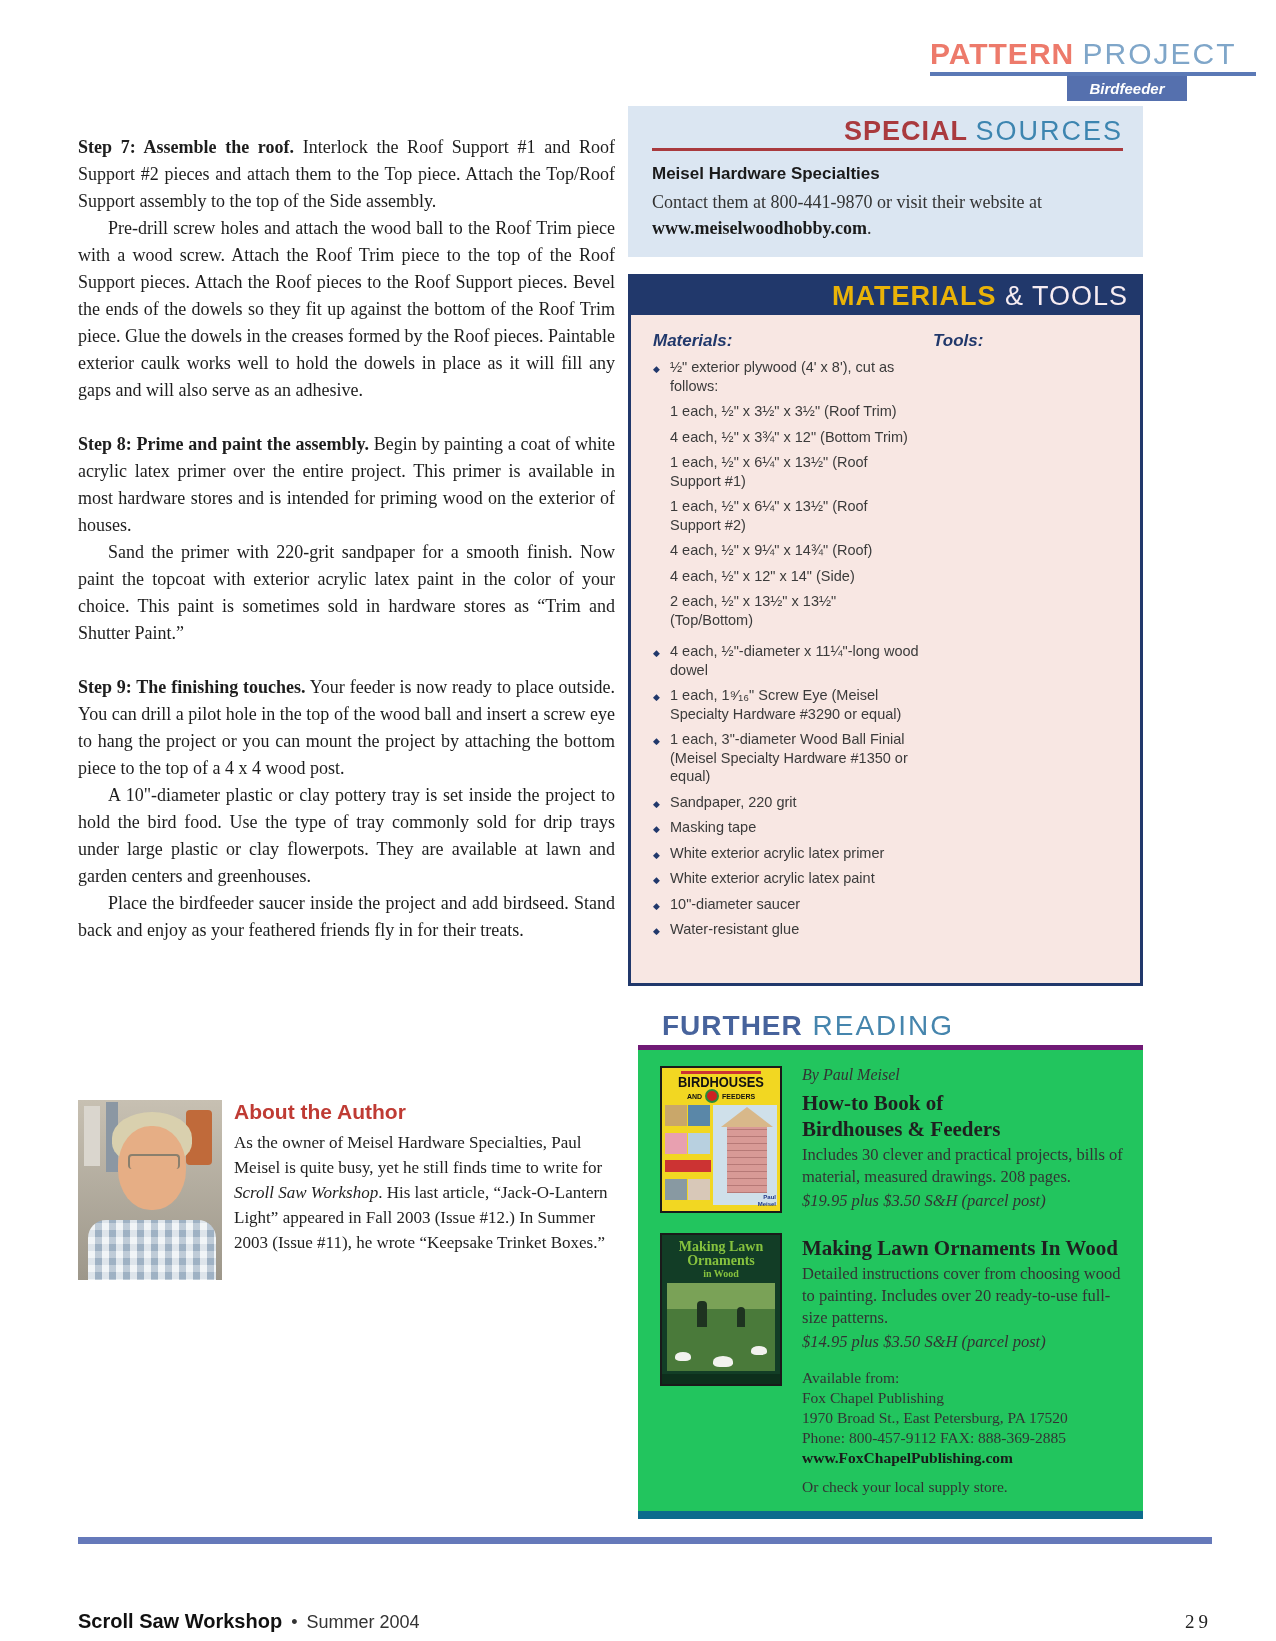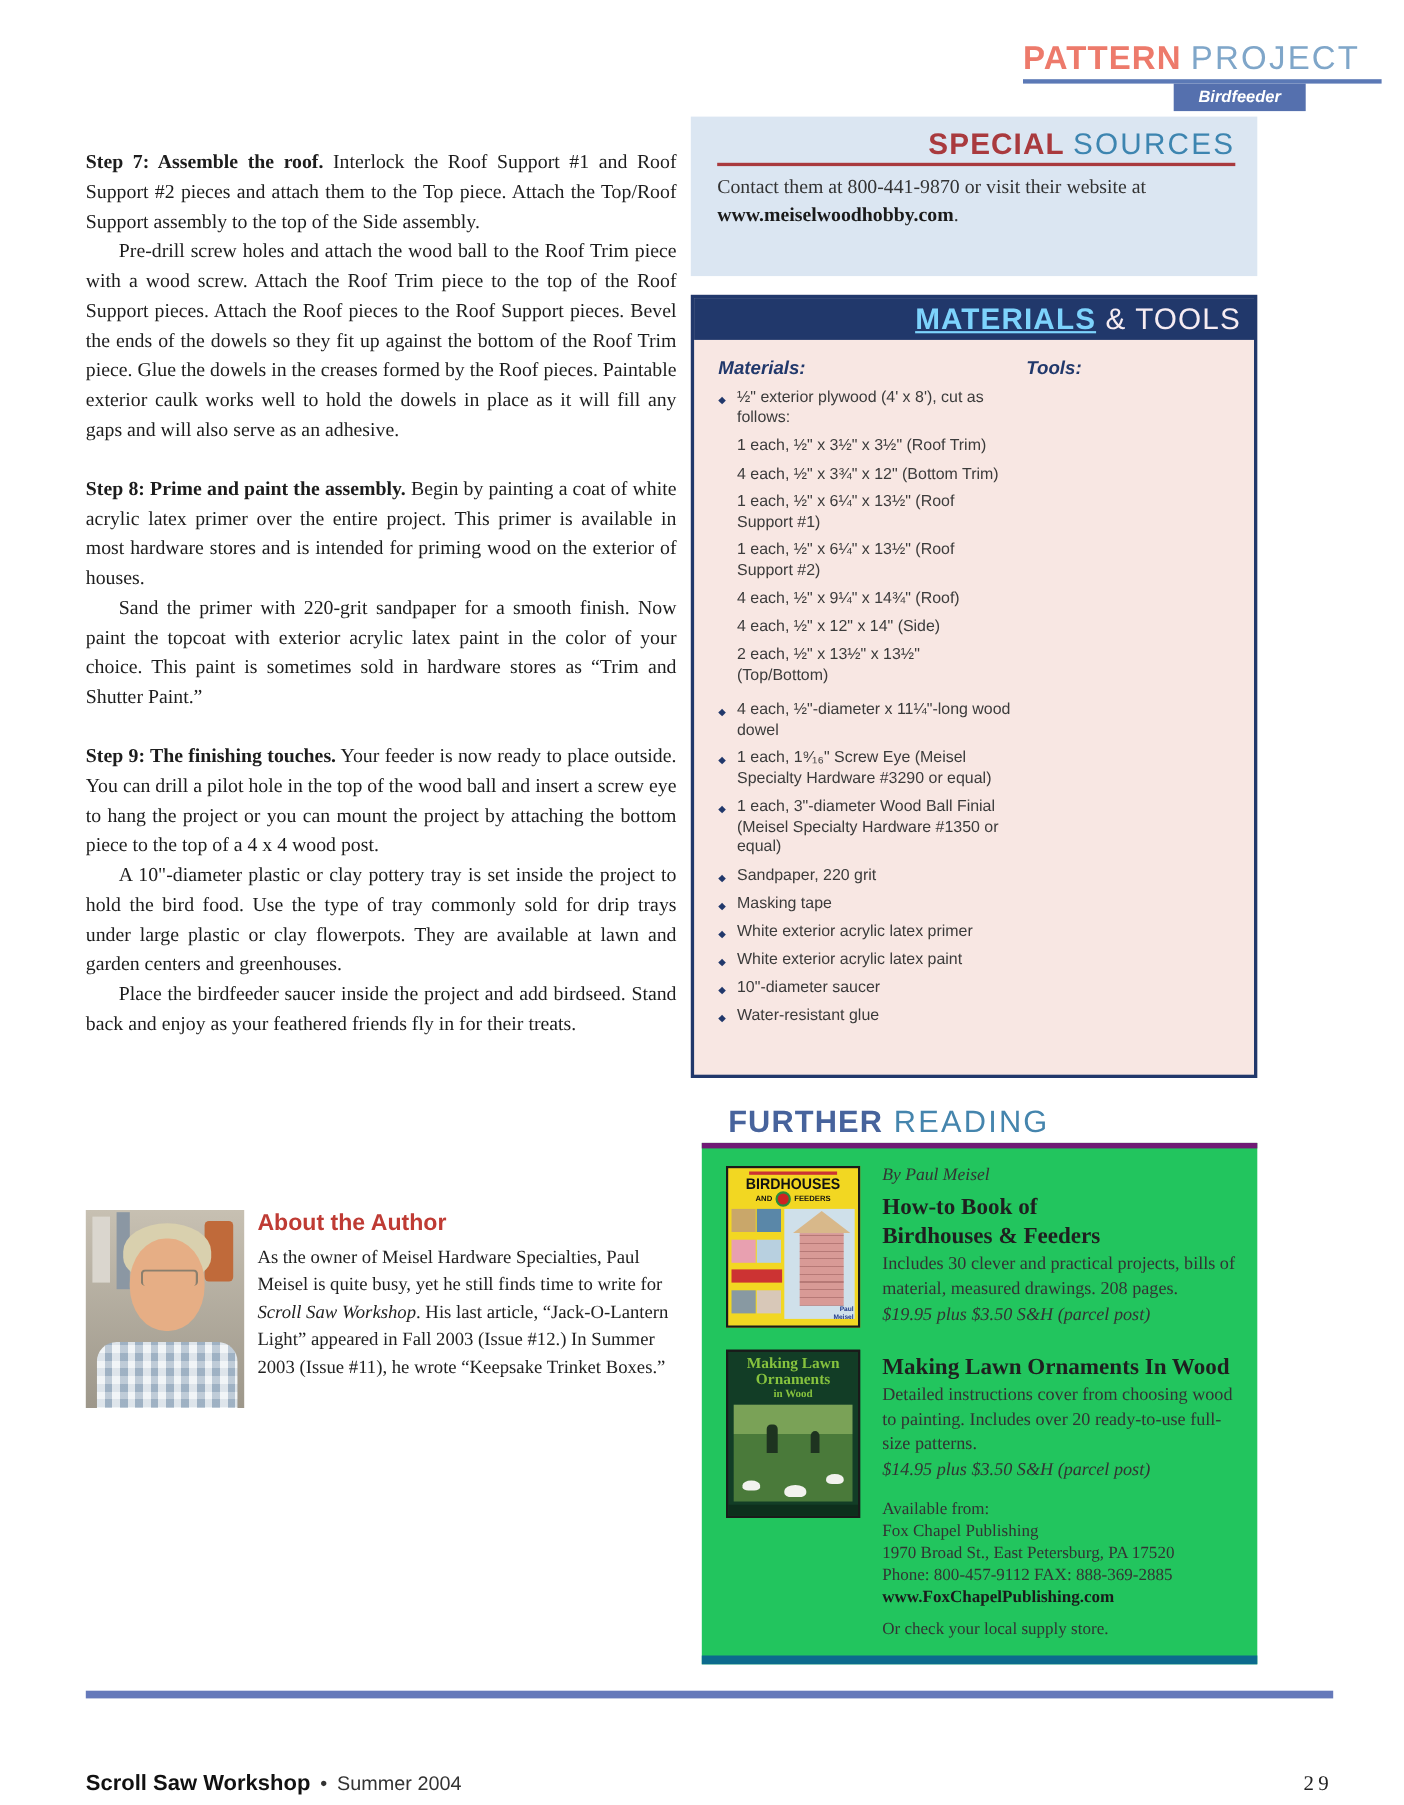--- a/index.html
+++ b/index.html
@@ -54,21 +54,21 @@
   .sp-light{font-weight:400;color:#3d85b0;letter-spacing:2px;}
   .special-rule{height:3px;background:#a93a3e;margin-top:2px;}
   .sp-company{font-family:"Liberation Sans",sans-serif;font-weight:700;font-size:17px;color:#1a1a1a;margin-top:13px;}
   .sp-text{margin:5px 0 0;font-size:18px;line-height:26px;color:#333;}
   .sp-text b{color:#1a1a1a;}
 
   
   .mt-box{margin-top:17px;border:3px solid #21386b;background:#f8e7e3;box-sizing:border-box;min-height:712px;}
   .mt-bar{height:38px;background:#21386b;text-align:right;padding-right:12px;
           font-family:"Liberation Sans",sans-serif;font-size:27px;line-height:38px;}
-  .mt-bold{font-weight:800;color:#7dd3fc;letter-spacing:1px;text-decoration:underline;}
+  .mt-bold{font-weight:800;color:#eab308;letter-spacing:1px;}
   .mt-light{font-weight:400;color:#f6ecf2;letter-spacing:1px;}
   .mt-body{display:flex;gap:12px;padding:16px 8px 22px 22px;
            font-family:"Liberation Sans",sans-serif;color:#3b3b3b;}
   .mt-col h4{margin:0 0 6px;font-style:italic;font-weight:800;font-size:17px;color:#21386b;}
   .mt-materials{width:268px;}
   .mt-tools{width:195px;}
   .mt-col ul{list-style:none;margin:0;padding:0;font-size:14.5px;line-height:18.5px;}
   .mt-col li{position:relative;padding-left:17px;margin-top:7px;}
   .mt-col li.b::before{content:"◆";position:absolute;left:0;top:2px;font-size:9px;color:#21386b;}
   .mt-col li.gap{margin-top:13px;}
@@ -203,20 +203,21 @@
     </section>
 
     <aside class="col-right">
 
       <section class="special-box">
         <div class="special-head">
           <span class="sp-bold">SPECIAL</span>
           <span class="sp-light">SOURCES</span>
         </div>
         <div class="special-rule"></div>
+        <div class="sp-company">Meisel Hardware Specialties</div>
         <p class="sp-text">
           <span>Contact them at 800-441-9870 or visit their website at </span><b>www.meiselwoodhobby.com</b><span>.</span>
         </p>
       </section>
 
       <section class="mt-box">
         <div class="mt-bar">
           <span class="mt-bold">MATERIALS</span><span class="mt-light"> &amp; TOOLS</span>
         </div>
         <div class="mt-body">

